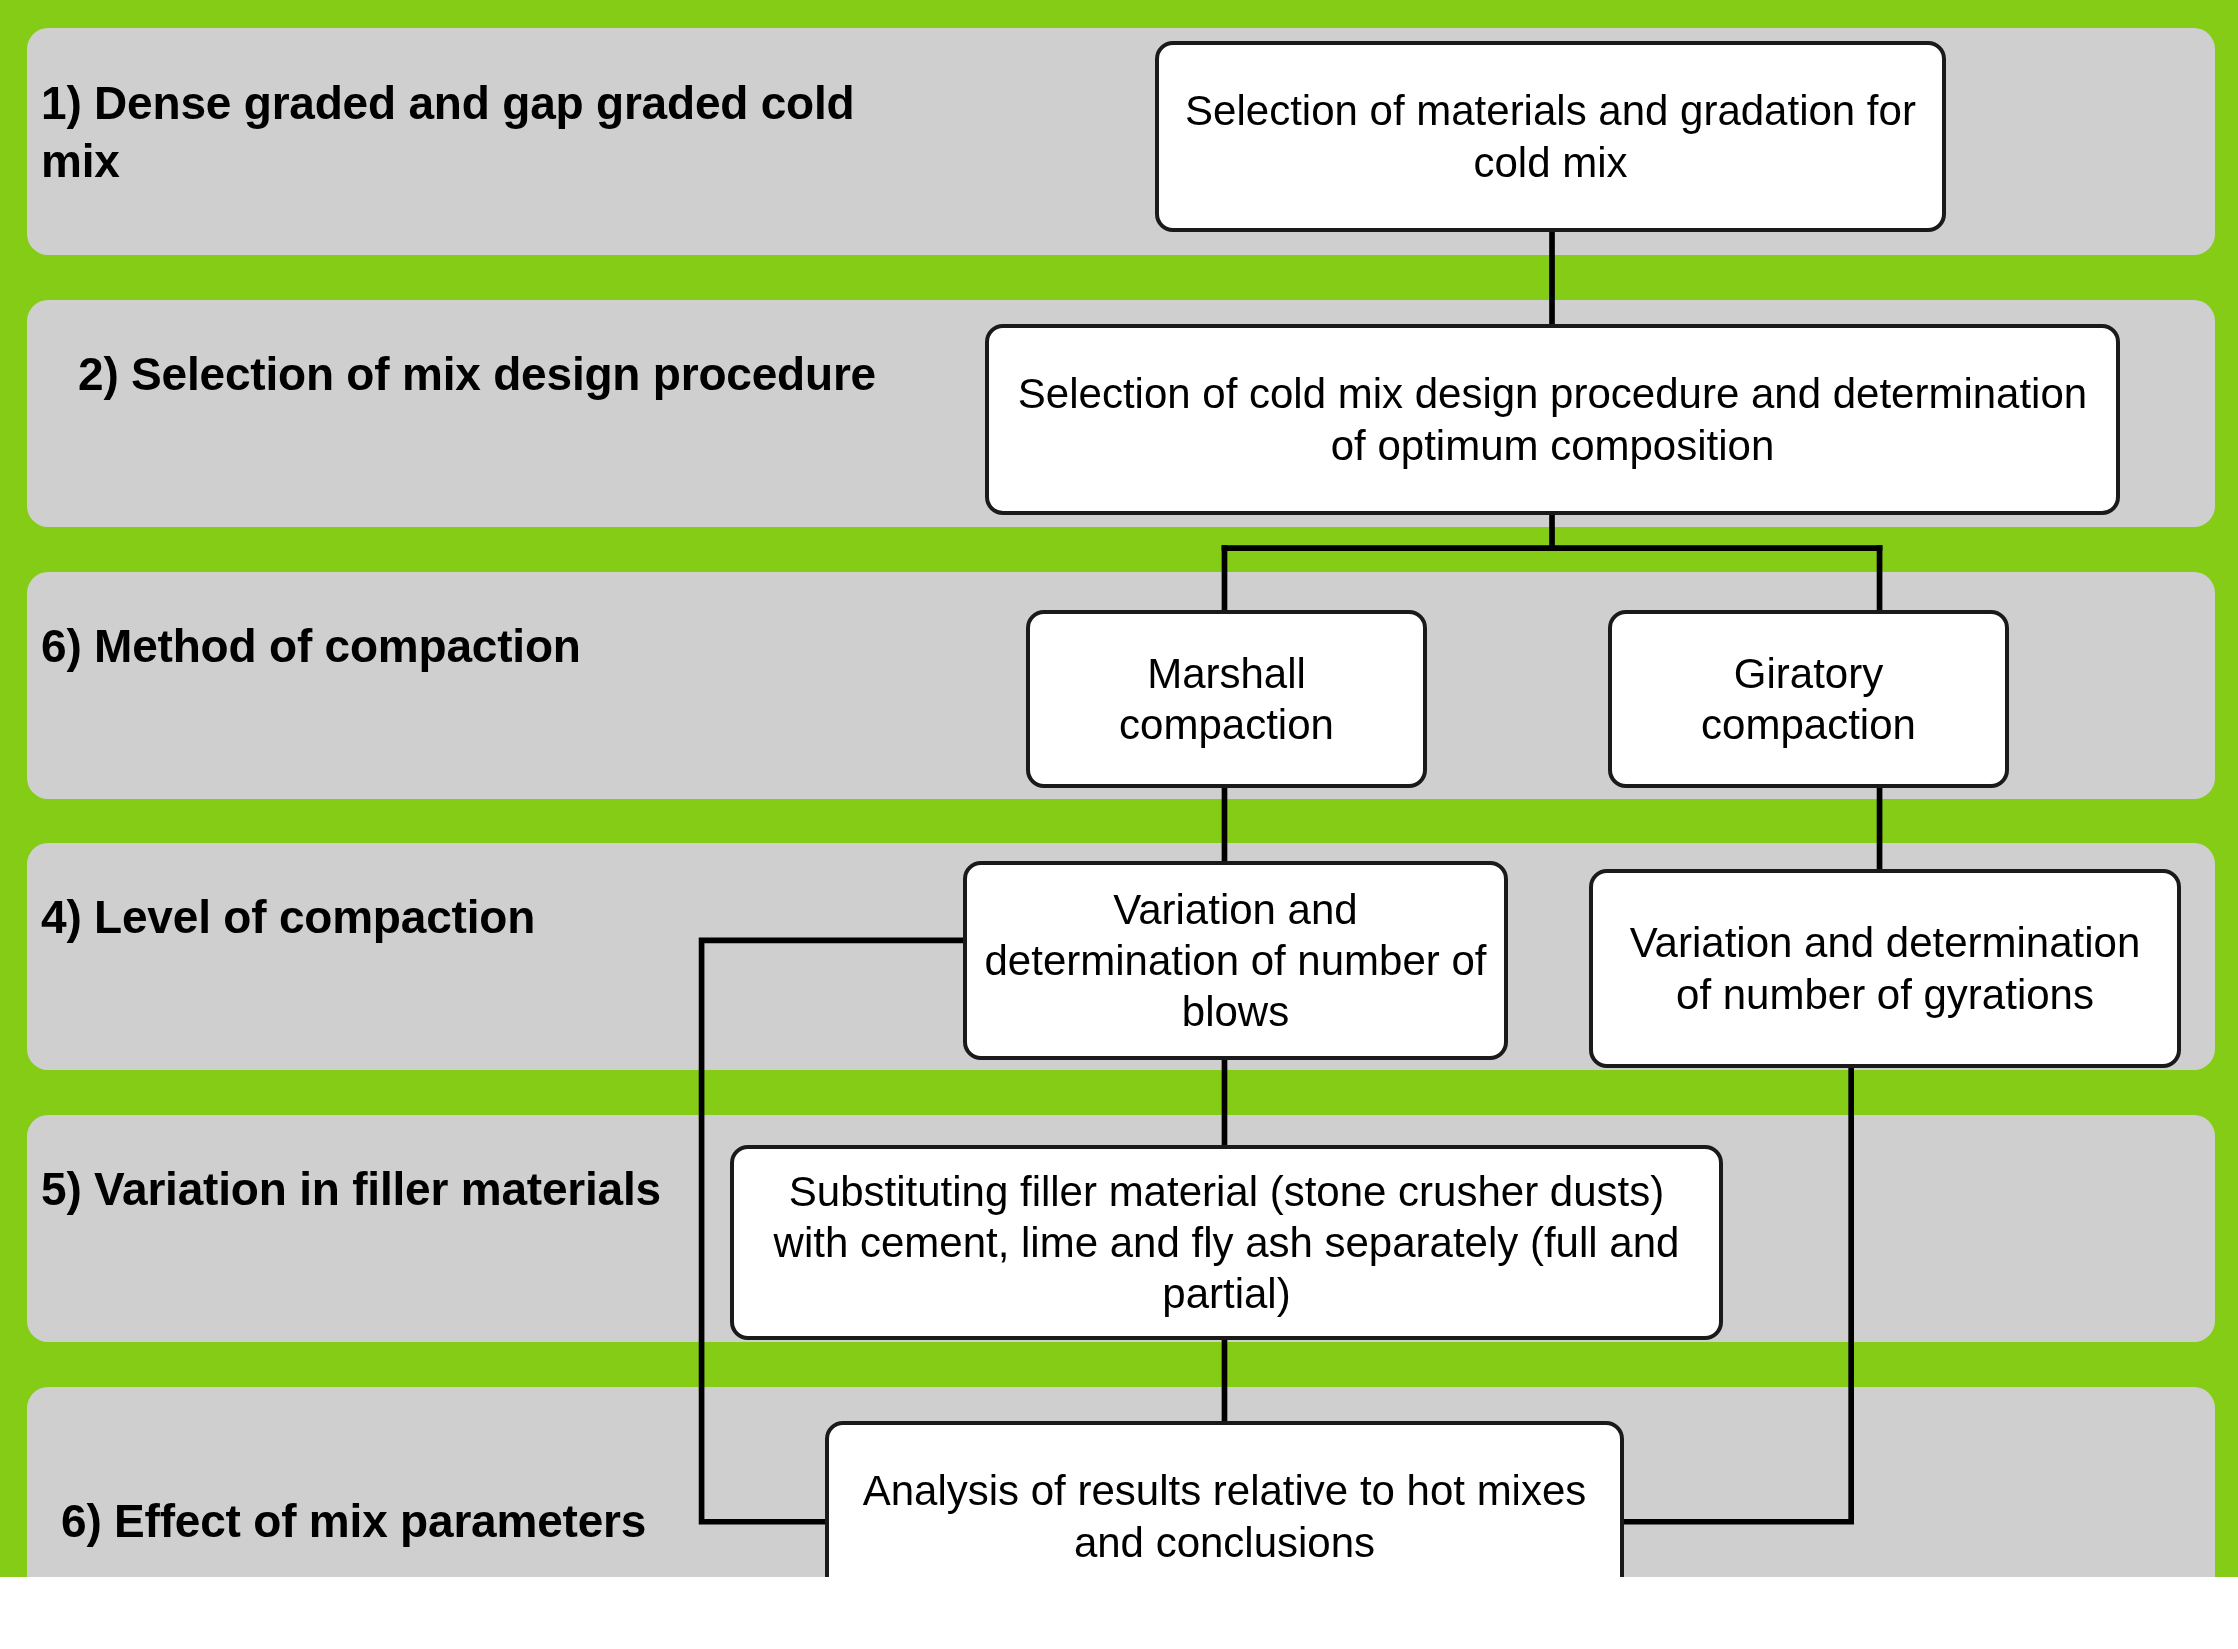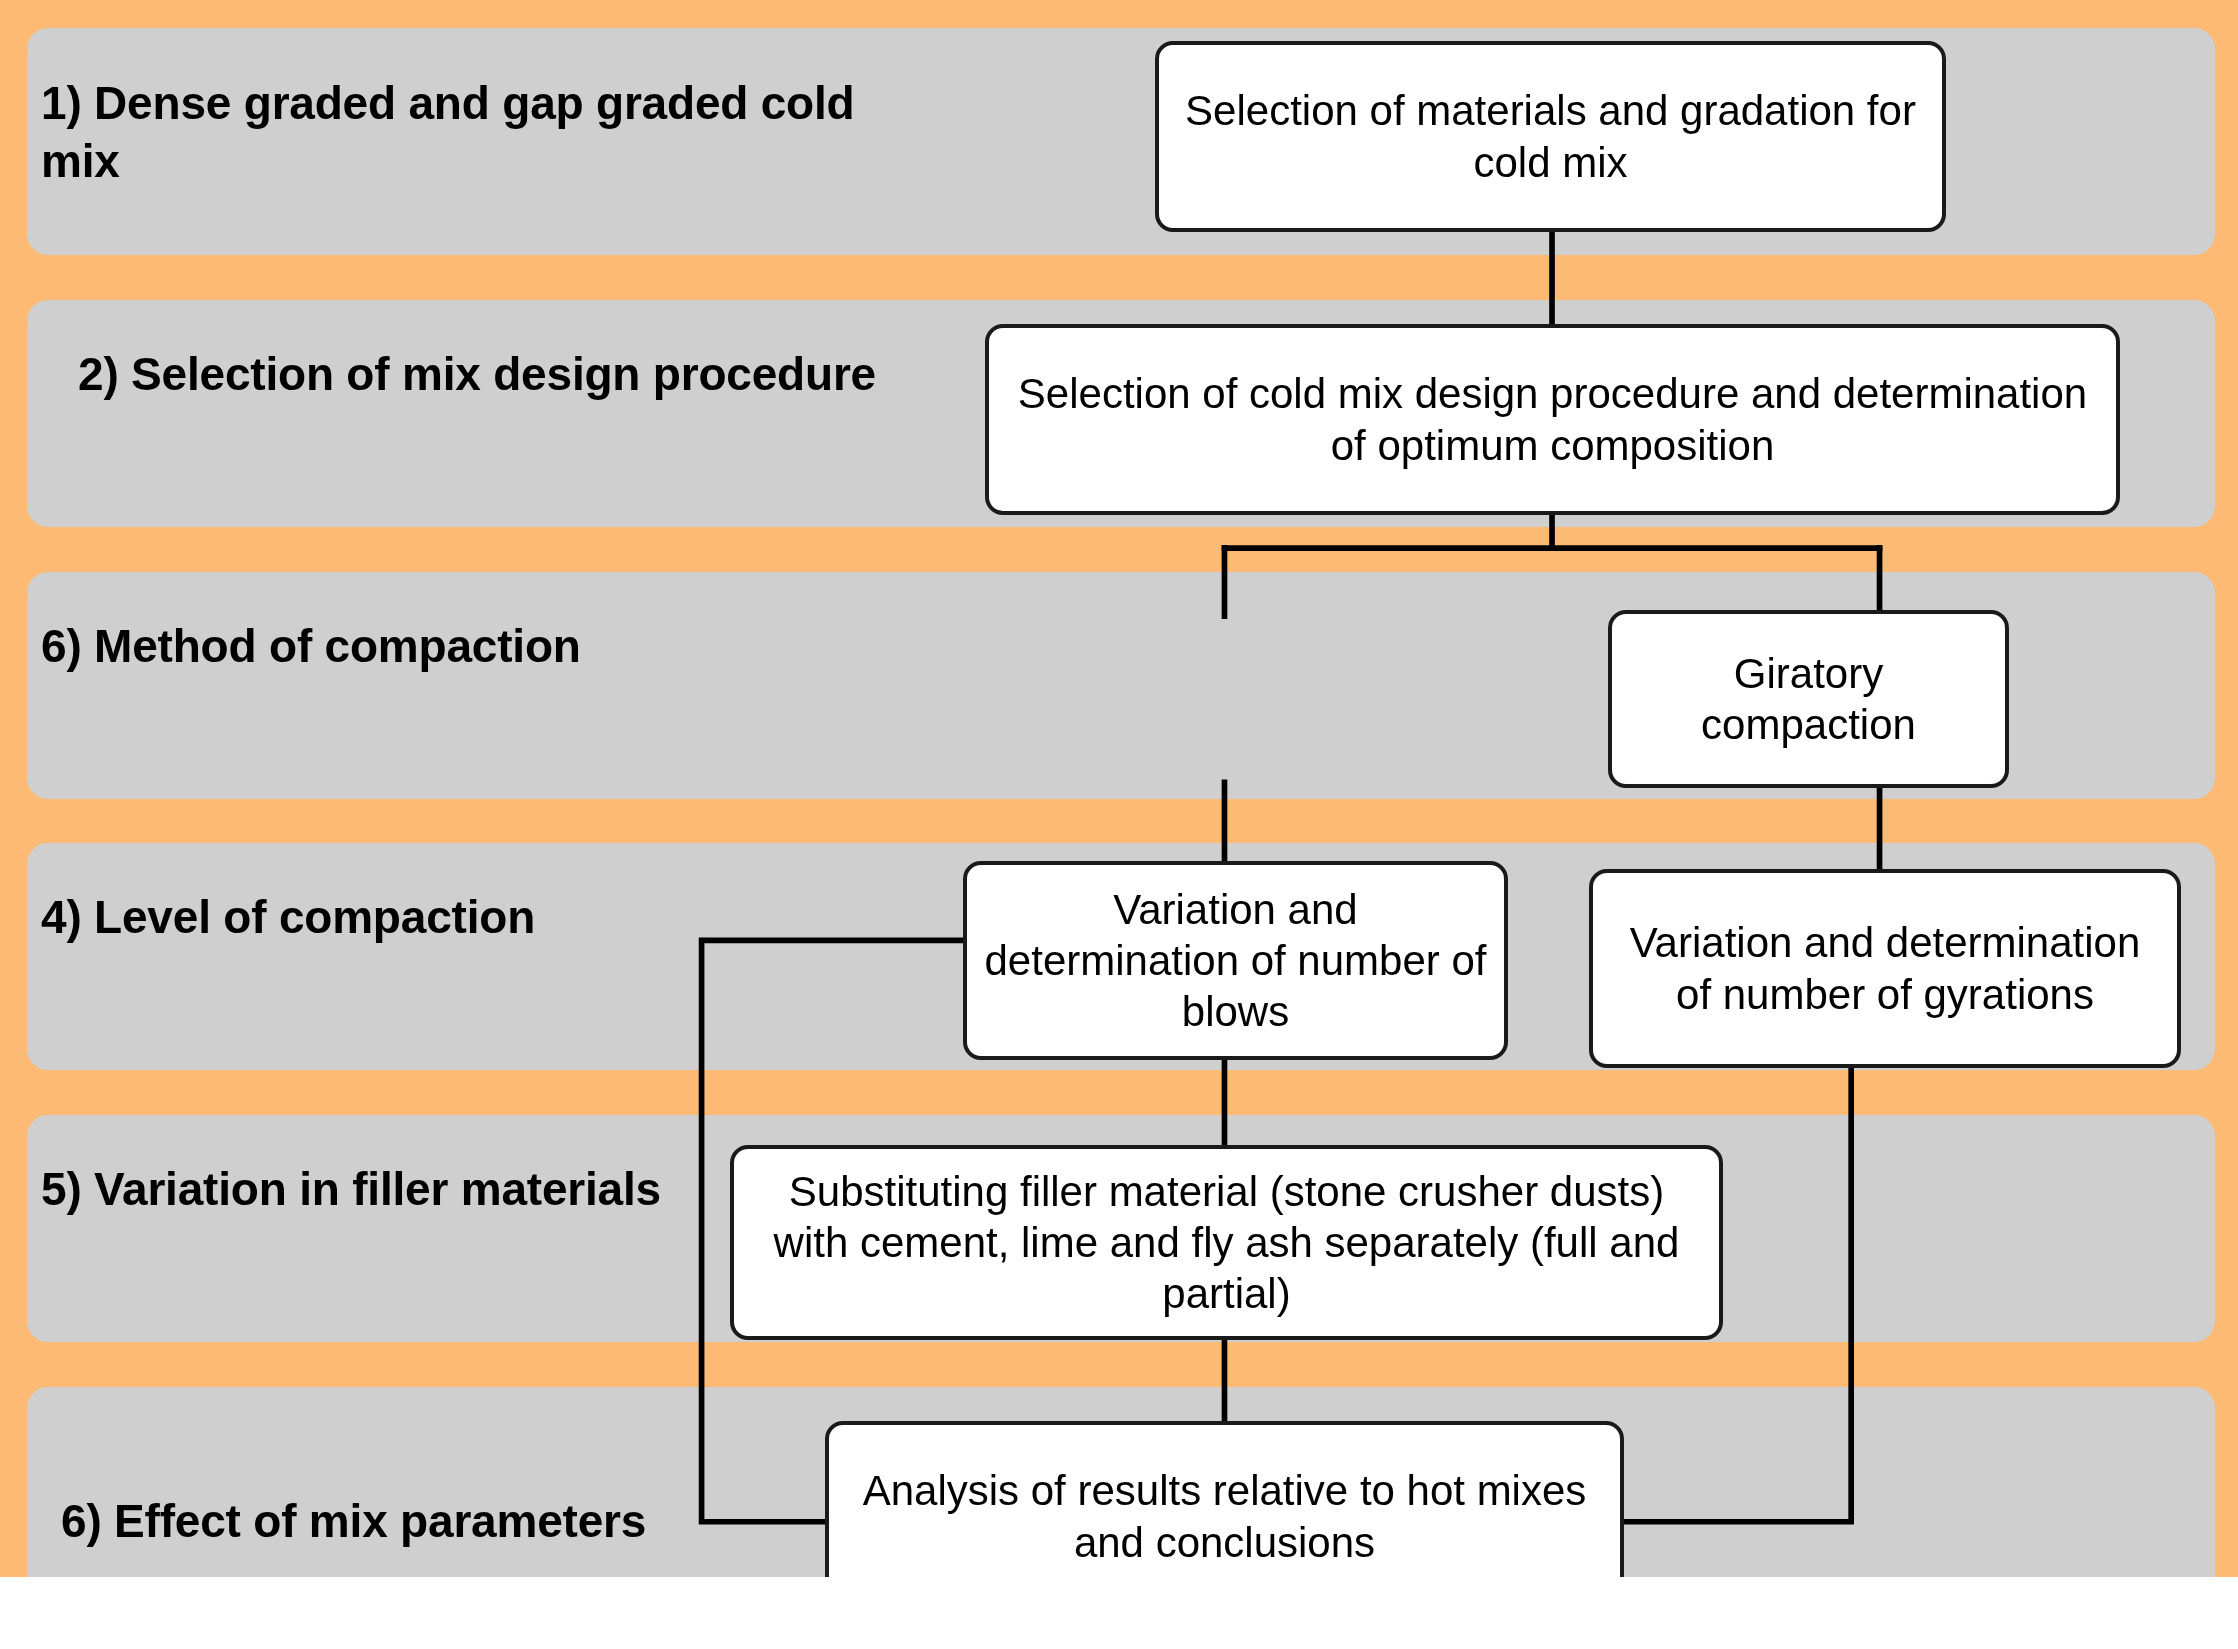--- a/index.html
+++ b/index.html
@@ -8,21 +8,21 @@
     padding: 0;
     background: #ffffff;
   }
   body {
     font-family: "Liberation Sans", sans-serif;
   }
   #canvas {
     position: relative;
     width: 2239px;
     height: 1577px;
-    background: #fdba74;
+    background: #84cc16;
     overflow: hidden;
   }
   
   .band {
     position: absolute;
     left: 27px;
     width: 2188px;
     height: 227px;
     background: #cfcfcf;
     border-radius: 21px;
@@ -103,20 +103,21 @@
   <div class="band-label" style="top:346px;margin-left:37px;">2) Selection of mix design procedure</div>
   <div class="band-label" style="top:618px;">6) Method of compaction</div>
   <div class="band-label" style="top:889px;">4) Level of compaction</div>
   <div class="band-label" style="top:1161px;">5) Variation in filler materials</div>
   <div class="band-label" style="top:1493px;margin-left:20px;">6) Effect of mix parameters</div>
 
   <div class="node" style="left:985px; top:324px; width:1135px; height:191px;">Selection of cold mix design procedure and determination of optimum composition</div>
 
   <div class="node" style="left:1155px; top:41px; width:791px; height:191px;">Selection of materials and gradation for cold mix</div>
 
+  <div class="node" style="left:1026px; top:610px; width:401px; height:178px;">Marshall compaction</div>
 
   <div class="node" style="left:1608px; top:610px; width:401px; height:178px;">Giratory compaction</div>
 
   <div class="node" style="left:963px; top:861px; width:545px; height:199px;">Variation and determination of number of blows</div>
 
   <div class="node" style="left:1589px; top:869px; width:592px; height:199px;">Variation and determination of number of gyrations</div>
 
   <div class="node" style="left:730px; top:1145px; width:993px; height:195px;">Substituting filler material (stone crusher dusts) with cement, lime and fly ash separately (full and partial)</div>
 
   <div class="node" style="left:825px; top:1421px; width:799px; height:191px;">Analysis of results relative to hot mixes and conclusions</div>

